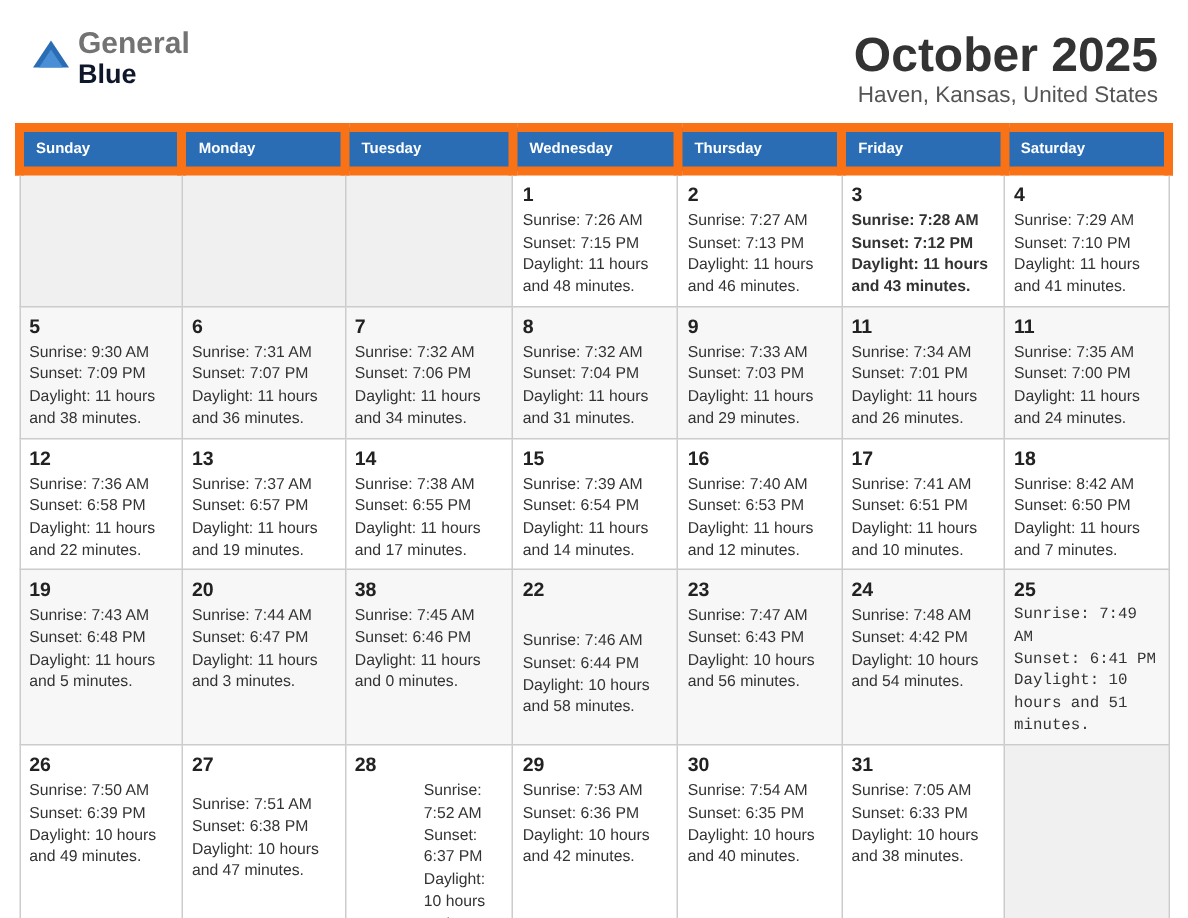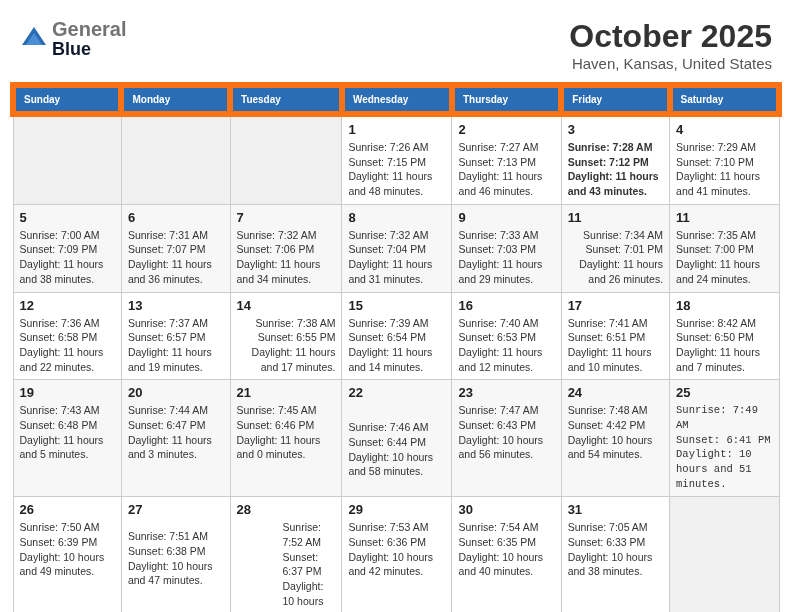--- a/index.html
+++ b/index.html
@@ -151,21 +151,21 @@
         <td>
           <div class="day-number">4</div>
           <div class="day-info" style="white-space: pre-line;">Sunrise: 7:29 AM
 Sunset: 7:10 PM
 Daylight: 11 hours and 41 minutes.</div>
         </td>
       </tr>
       <tr>
         <td>
           <div class="day-number">5</div>
-          <div class="day-info" style="white-space: pre-line;">Sunrise: 7:00 AM
+          <div class="day-info" style="white-space: pre-line;">Sunrise: 9:30 AM
 Sunset: 7:09 PM
 Daylight: 11 hours and 38 minutes.</div>
         </td>
         <td>
           <div class="day-number">6</div>
           <div class="day-info" style="white-space: pre-line;">Sunrise: 7:31 AM
 Sunset: 7:07 PM
 Daylight: 11 hours and 36 minutes.</div>
         </td>
         <td>
@@ -181,21 +181,21 @@
 Daylight: 11 hours and 31 minutes.</div>
         </td>
         <td>
           <div class="day-number">9</div>
           <div class="day-info" style="white-space: pre-line;">Sunrise: 7:33 AM
 Sunset: 7:03 PM
 Daylight: 11 hours and 29 minutes.</div>
         </td>
         <td>
           <div class="day-number">11</div>
-          <div class="day-info" style="white-space: pre-line; text-align: right;">Sunrise: 7:34 AM
+          <div class="day-info" style="white-space: pre-line;">Sunrise: 7:34 AM
 Sunset: 7:01 PM
 Daylight: 11 hours and 26 minutes.</div>
         </td>
         <td>
           <div class="day-number">11</div>
           <div class="day-info" style="white-space: pre-line;">Sunrise: 7:35 AM
 Sunset: 7:00 PM
 Daylight: 11 hours and 24 minutes.</div>
         </td>
       </tr>
@@ -207,21 +207,21 @@
 Daylight: 11 hours and 22 minutes.</div>
         </td>
         <td>
           <div class="day-number">13</div>
           <div class="day-info" style="white-space: pre-line;">Sunrise: 7:37 AM
 Sunset: 6:57 PM
 Daylight: 11 hours and 19 minutes.</div>
         </td>
         <td>
           <div class="day-number">14</div>
-          <div class="day-info" style="white-space: pre-line; text-align: right;">Sunrise: 7:38 AM
+          <div class="day-info" style="white-space: pre-line;">Sunrise: 7:38 AM
 Sunset: 6:55 PM
 Daylight: 11 hours and 17 minutes.</div>
         </td>
         <td>
           <div class="day-number">15</div>
           <div class="day-info" style="white-space: pre-line;">Sunrise: 7:39 AM
 Sunset: 6:54 PM
 Daylight: 11 hours and 14 minutes.</div>
         </td>
         <td>
@@ -250,21 +250,21 @@
 Sunset: 6:48 PM
 Daylight: 11 hours and 5 minutes.</div>
         </td>
         <td>
           <div class="day-number">20</div>
           <div class="day-info" style="white-space: pre-line;">Sunrise: 7:44 AM
 Sunset: 6:47 PM
 Daylight: 11 hours and 3 minutes.</div>
         </td>
         <td>
-          <div class="day-number">21</div>
+          <div class="day-number">38</div>
           <div class="day-info" style="white-space: pre-line;">Sunrise: 7:45 AM
 Sunset: 6:46 PM
 Daylight: 11 hours and 0 minutes.</div>
         </td>
         <td>
           <div class="day-number">22</div>
           <div class="day-info" style="white-space: pre-line; margin-top: 20px;">Sunrise: 7:46 AM
 Sunset: 6:44 PM
 Daylight: 10 hours and 58 minutes.</div>
         </td>

